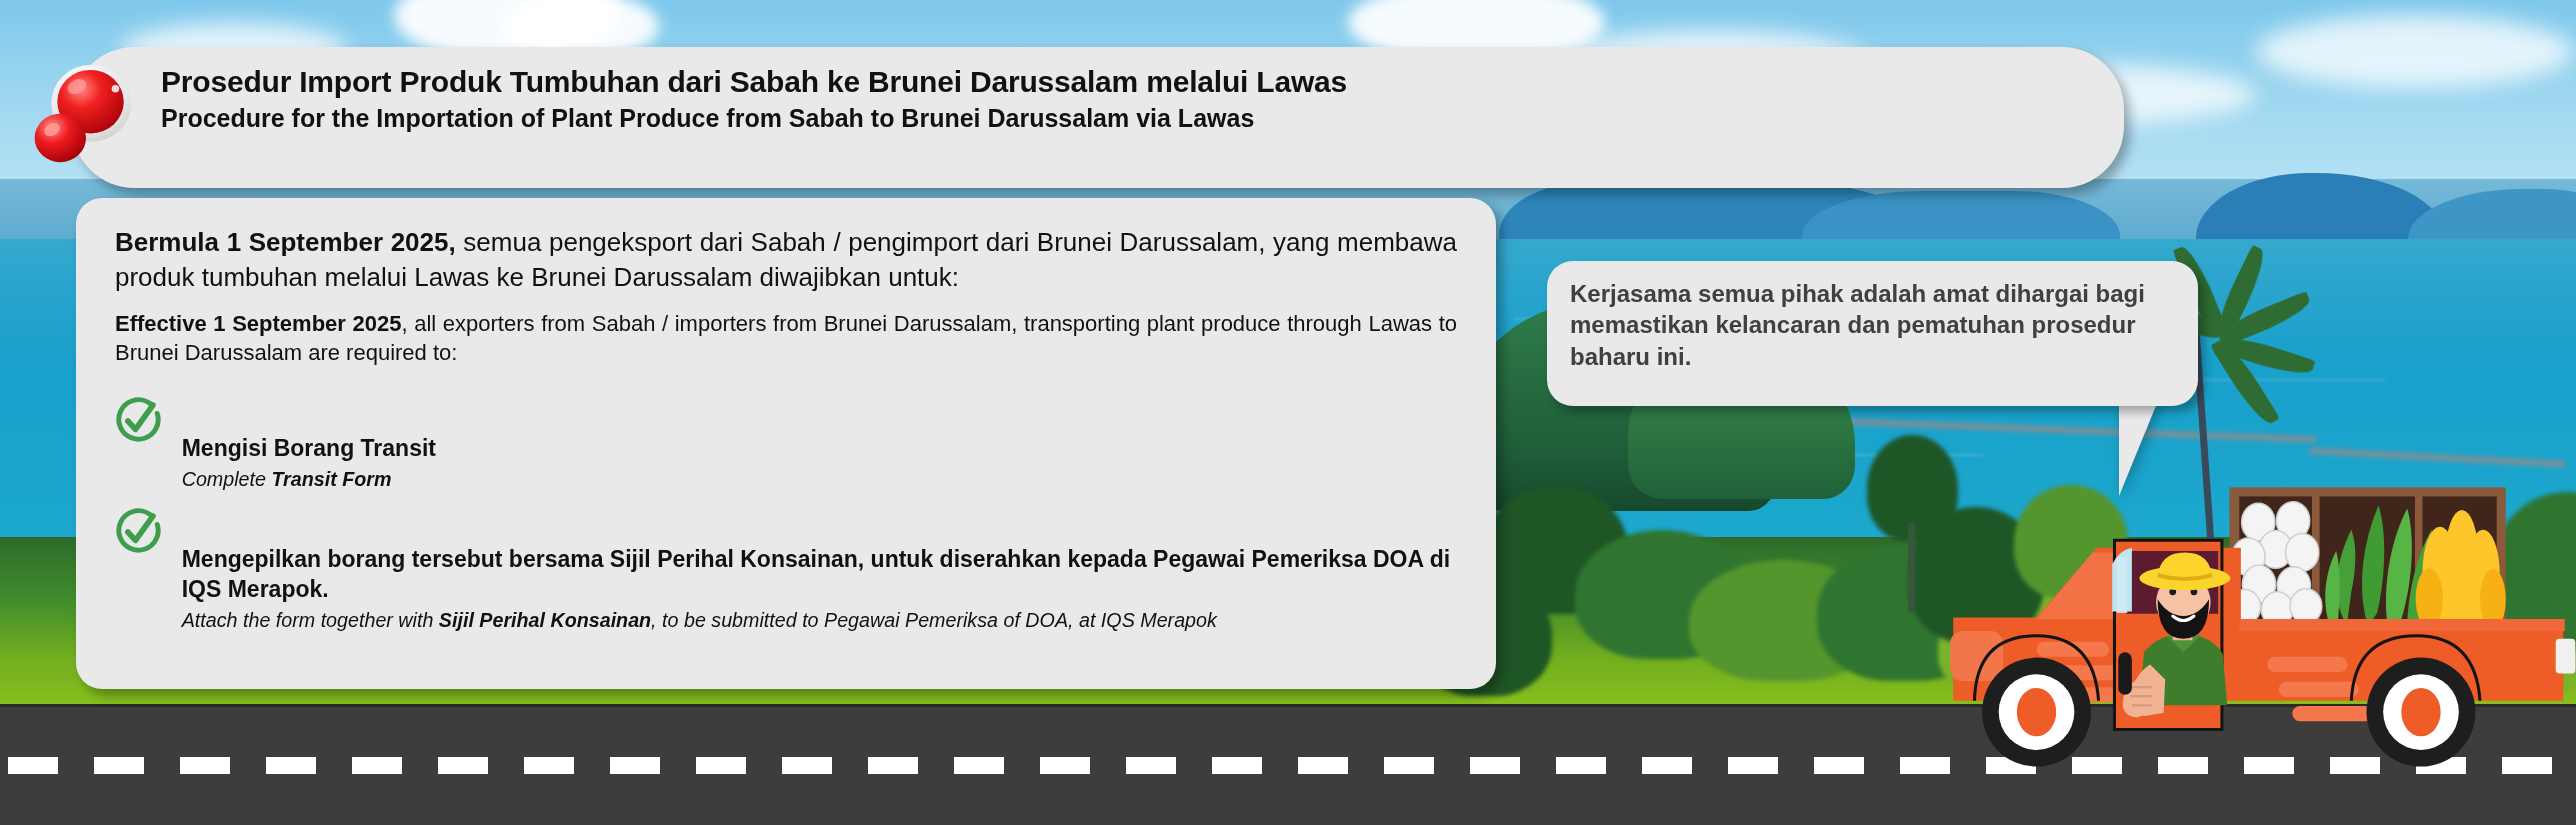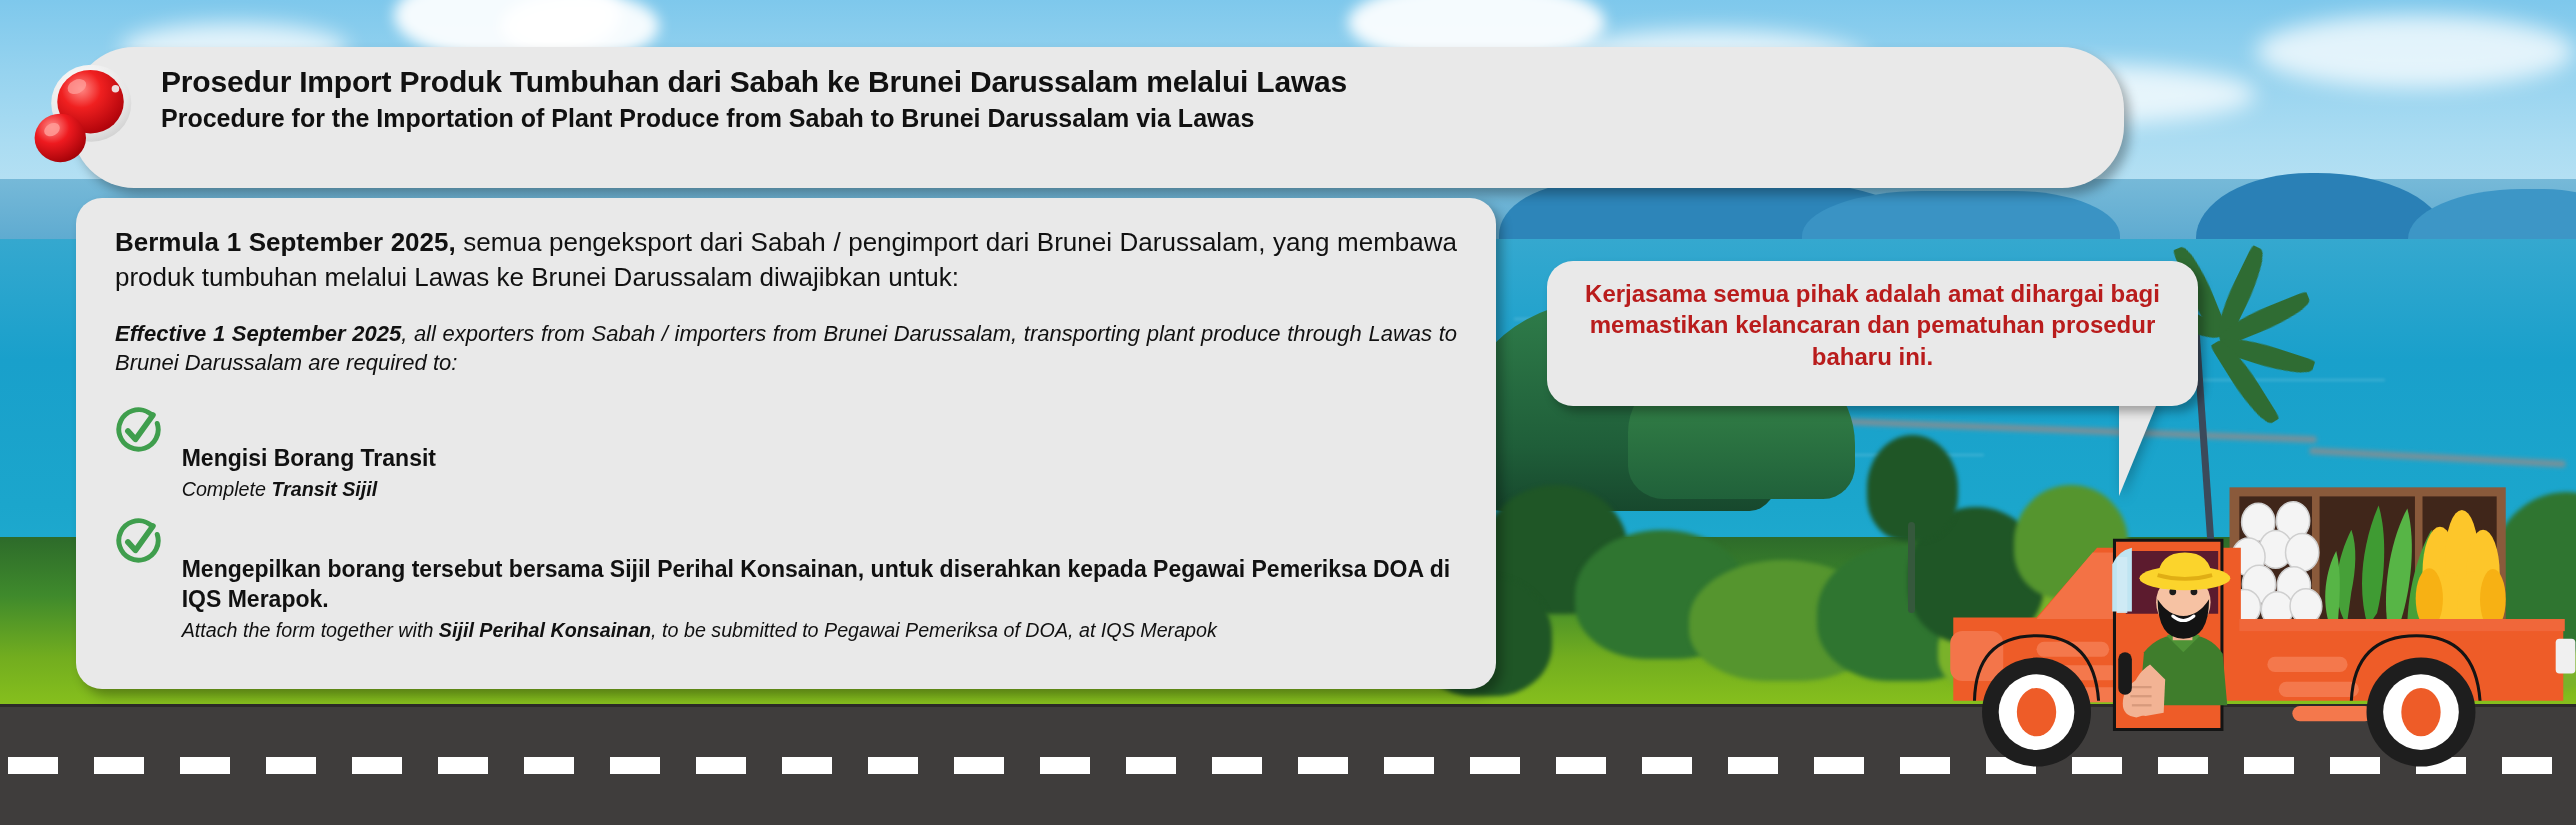--- a/index.html
+++ b/index.html
@@ -114,22 +114,22 @@
   #main-card {
     left: 76px; top: 198px; width: 1420px; height: 491px;
     border-radius: 26px;
     padding: 27px 39px 0 39px;
   }
   .para-bold {
     font-size: 26px; font-weight: bold; color: #111;
     line-height: 1.33; text-align: justify;
   }
   .para-ital {
-    font-size: 22px; font-style: italic; color: #111;
-    line-height: 1.30; text-align: justify; margin-top: 26px;
+    font-size: 22px; color: #111;
+    line-height: 1.30; text-align: justify; margin-top: 16px;
   }
   .para-ital b { font-weight: bold; }
 
   .checklist { margin-top: 27px; }
   .check-row { display: flex; align-items: flex-start; gap: 19.7px; margin-bottom: 13.6px; }
   .check-ico { flex: 0 0 auto; width: 47px; height: 47px; margin-top: 1.5px; }
   .check-body { flex: 1 1 auto; }
   .check-ms {
     font-size: 23px; font-weight: bold; color: #111; line-height: 1.30; margin-top: 40px;
   }
@@ -139,22 +139,22 @@
   .check-en b { font-weight: bold; }
 
   
   #bubble {
     position: absolute; left: 1547px; top: 261px; width: 651px; height: 145px;
     background: #e9e9e9; border-radius: 26px;
     box-shadow: 5.3px 6px 9.8px rgba(0,0,0,.30);
     padding: 16.7px 23px 0 23px; z-index: 6;
   }
   .bubble-txt {
-    font-size: 24px; font-weight: bold; color: #b91c1c;
-    line-height: 1.32; text-align: center;
+    font-size: 24px; font-weight: bold; color: #404040;
+    line-height: 1.32; 
   }
   #bubble-tail {
     position: absolute; left: 2119px; top: 401px;
     width: 0; height: 0; z-index: 5;
     border-left: 39px solid #e9e9e9;
     border-bottom: 95px solid transparent;
     filter: drop-shadow(3.8px 4.5px 6px rgba(0,0,0,.26));
   }
 
   
@@ -301,21 +301,21 @@
 
     <div class="check-row">
       <span class="check-ico">
         <svg viewBox="0 0 62 62" width="47" height="47">
           <circle cx="31" cy="31" r="26" fill="none" stroke="#3f9e4d" stroke-width="6.5" stroke-linecap="round" stroke-dasharray="150 14" transform="rotate(-18 31 31)"></circle>
           <path d="M17 33 L27 44 L50 12" fill="none" stroke="#3f9e4d" stroke-width="7.5" stroke-linecap="round" stroke-linejoin="round"></path>
         </svg>
       </span>
       <div class="check-body">
         <div class="check-ms">Mengisi Borang Transit</div>
-        <div class="check-en"><span>Complete </span><b>Transit Sijil</b><span></span></div>
+        <div class="check-en"><span>Complete </span><b>Transit Form</b><span></span></div>
       </div>
     </div>
 
     <div class="check-row">
       <span class="check-ico">
         <svg viewBox="0 0 62 62" width="47" height="47">
           <circle cx="31" cy="31" r="26" fill="none" stroke="#3f9e4d" stroke-width="6.5" stroke-linecap="round" stroke-dasharray="150 14" transform="rotate(-18 31 31)"></circle>
           <path d="M17 33 L27 44 L50 12" fill="none" stroke="#3f9e4d" stroke-width="7.5" stroke-linecap="round" stroke-linejoin="round"></path>
         </svg>
       </span>

